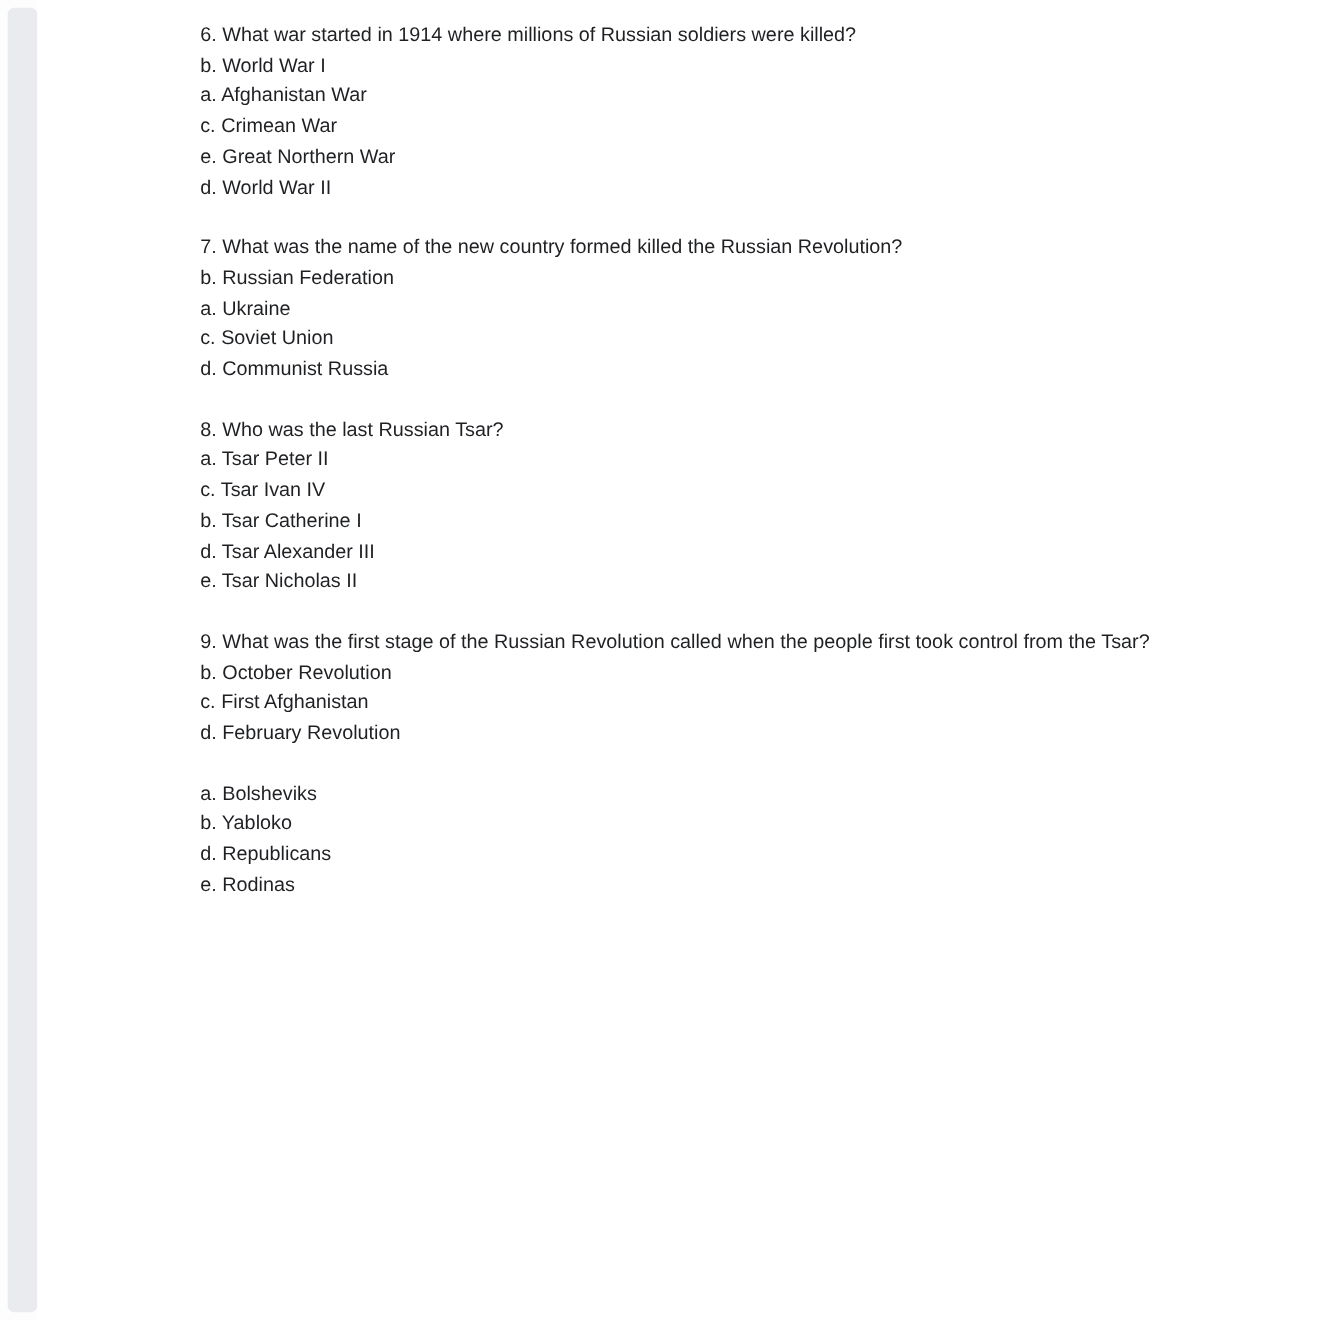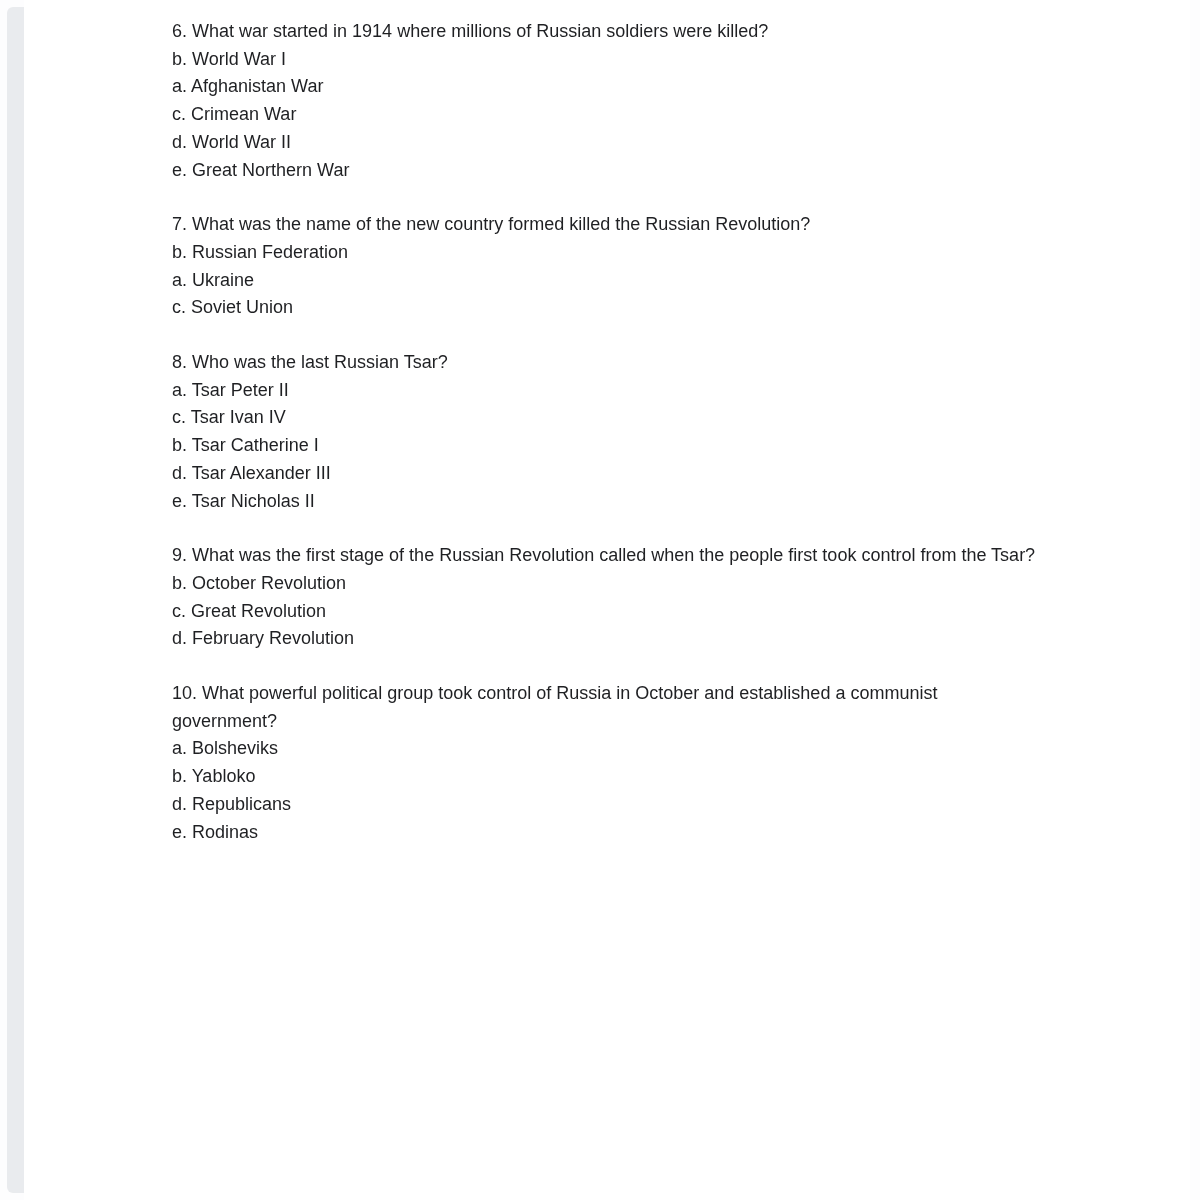--- a/index.html
+++ b/index.html
@@ -24,21 +24,21 @@
     left: 7px;
     top: 7px;
     width: 27px;
     height: 1186px;
     background: #e9ebee;
     border-radius: 6px;
   }
   
   .sheet {
     position: absolute;
-    left: 24px;
+    left: 34px;
     top: 0;
     width: 1166px;
     height: 1200px;
     background: #ffffff;
   }
   .quiz-body {
     position: absolute;
     left: 148px;
     top: 18px;
     width: 870px;
@@ -56,49 +56,49 @@
 <div class="canvas">
   <div class="page-edge"></div>
   <div class="sheet">
     <div class="quiz-body">
 
       <section class="q-block">
         <p class="qline"><span>6.</span> <span>What war started in 1914 where millions of Russian soldiers were killed?</span></p>
         <p class="opt"><span>b.</span> <span>World War I</span></p>
         <p class="opt"><span>a.</span> <span>Afghanistan War</span></p>
         <p class="opt"><span>c.</span> <span>Crimean War</span></p>
+        <p class="opt"><span>e.</span> <span>Great Northern War</span></p>
         <p class="opt"><span>d.</span> <span>World War II</span></p>
-        <p class="opt"><span>e.</span> <span>Great Northern War</span></p>
       </section>
 
       <section class="q-block">
         <p class="qline"><span>7.</span> <span>What was the name of the new country formed killed the Russian Revolution?</span></p>
         <p class="opt"><span>b.</span> <span>Russian Federation</span></p>
         <p class="opt"><span>a.</span> <span>Ukraine</span></p>
         <p class="opt"><span>c.</span> <span>Soviet Union</span></p>
+        <p class="opt"><span>d.</span> <span>Communist Russia</span></p>
       </section>
 
       <section class="q-block">
         <p class="qline"><span>8.</span> <span>Who was the last Russian Tsar?</span></p>
         <p class="opt"><span>a.</span> <span>Tsar Peter II</span></p>
         <p class="opt"><span>c.</span> <span>Tsar Ivan IV</span></p>
         <p class="opt"><span>b.</span> <span>Tsar Catherine I</span></p>
         <p class="opt"><span>d.</span> <span>Tsar Alexander III</span></p>
         <p class="opt"><span>e.</span> <span>Tsar Nicholas II</span></p>
       </section>
 
       <section class="q-block">
         <p class="qline"><span>9.</span> <span>What was the first stage of the Russian Revolution called when the people first took control from the Tsar?</span></p>
         <p class="opt"><span>b.</span> <span>October Revolution</span></p>
-        <p class="opt"><span>c.</span> <span>Great Revolution</span></p>
+        <p class="opt"><span>c.</span> <span>First Afghanistan</span></p>
         <p class="opt"><span>d.</span> <span>February Revolution</span></p>
       </section>
 
       <section class="q-block">
-        <p class="qline"><span>10.</span> <span>What powerful political group took control of Russia in October and established a communist government?</span></p>
         <p class="opt"><span>a.</span> <span>Bolsheviks</span></p>
         <p class="opt"><span>b.</span> <span>Yabloko</span></p>
         <p class="opt"><span>d.</span> <span>Republicans</span></p>
         <p class="opt"><span>e.</span> <span>Rodinas</span></p>
       </section>
 
     </div>
   </div>
 </div>
 

